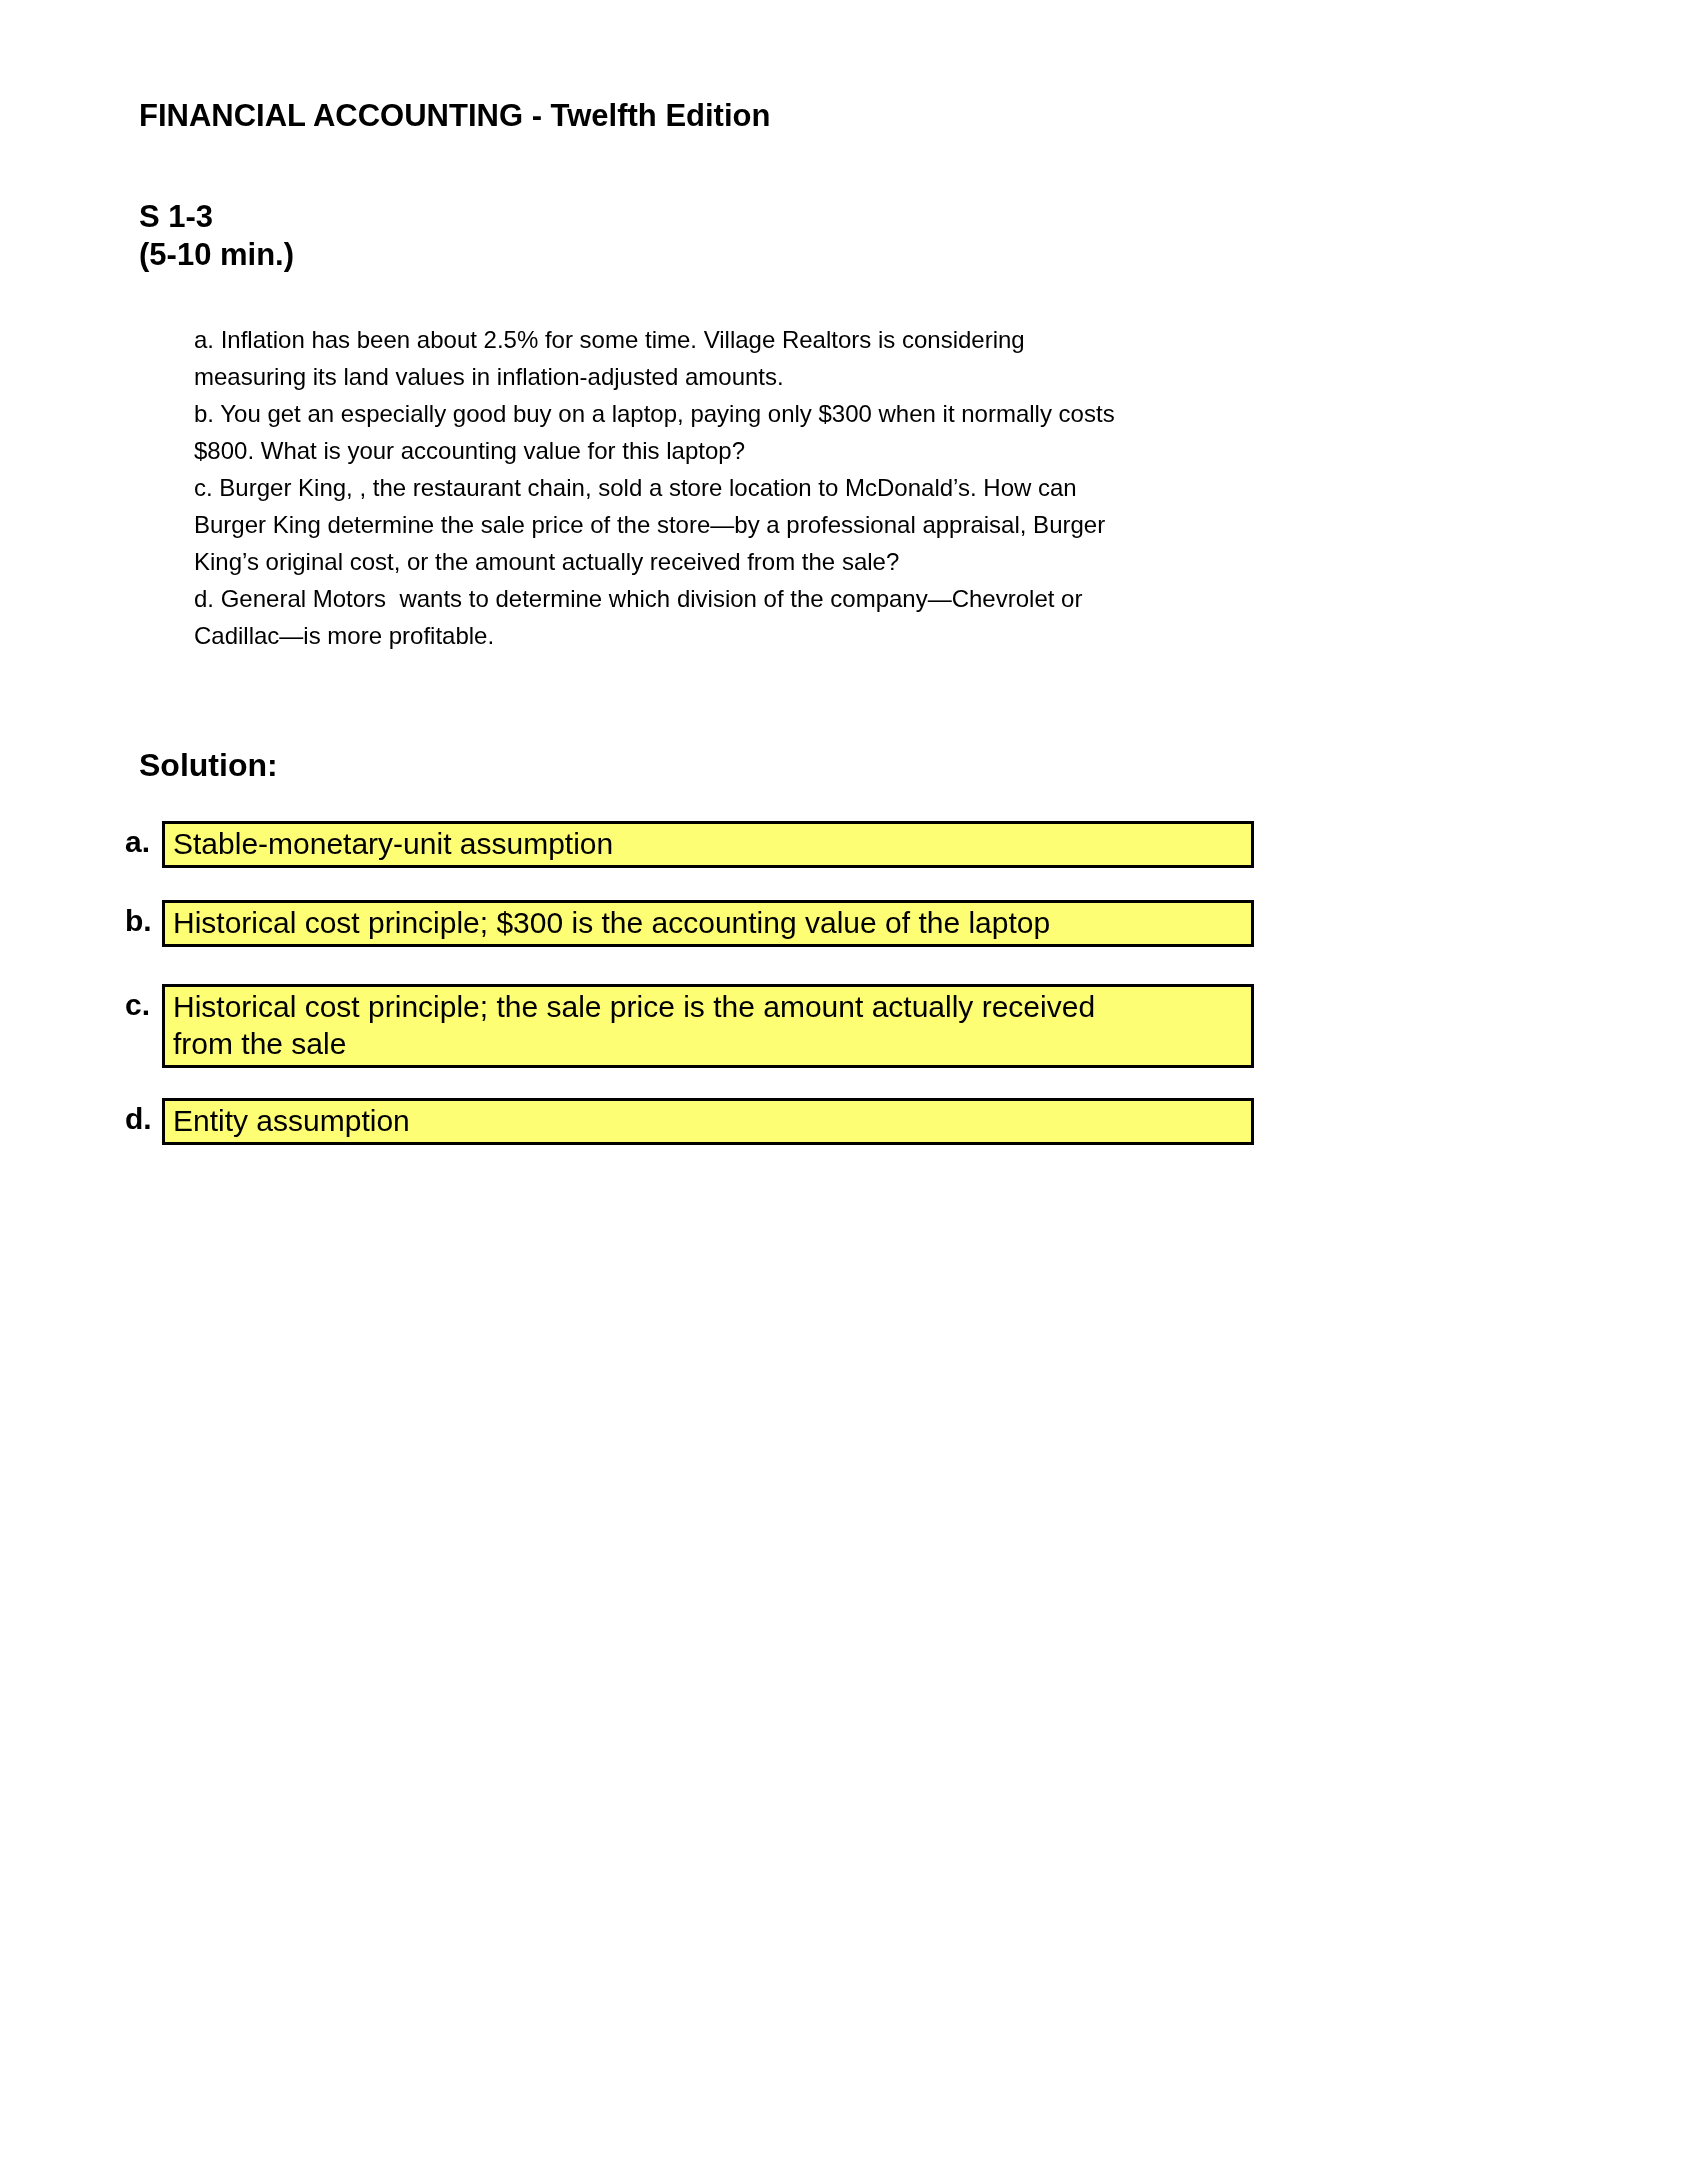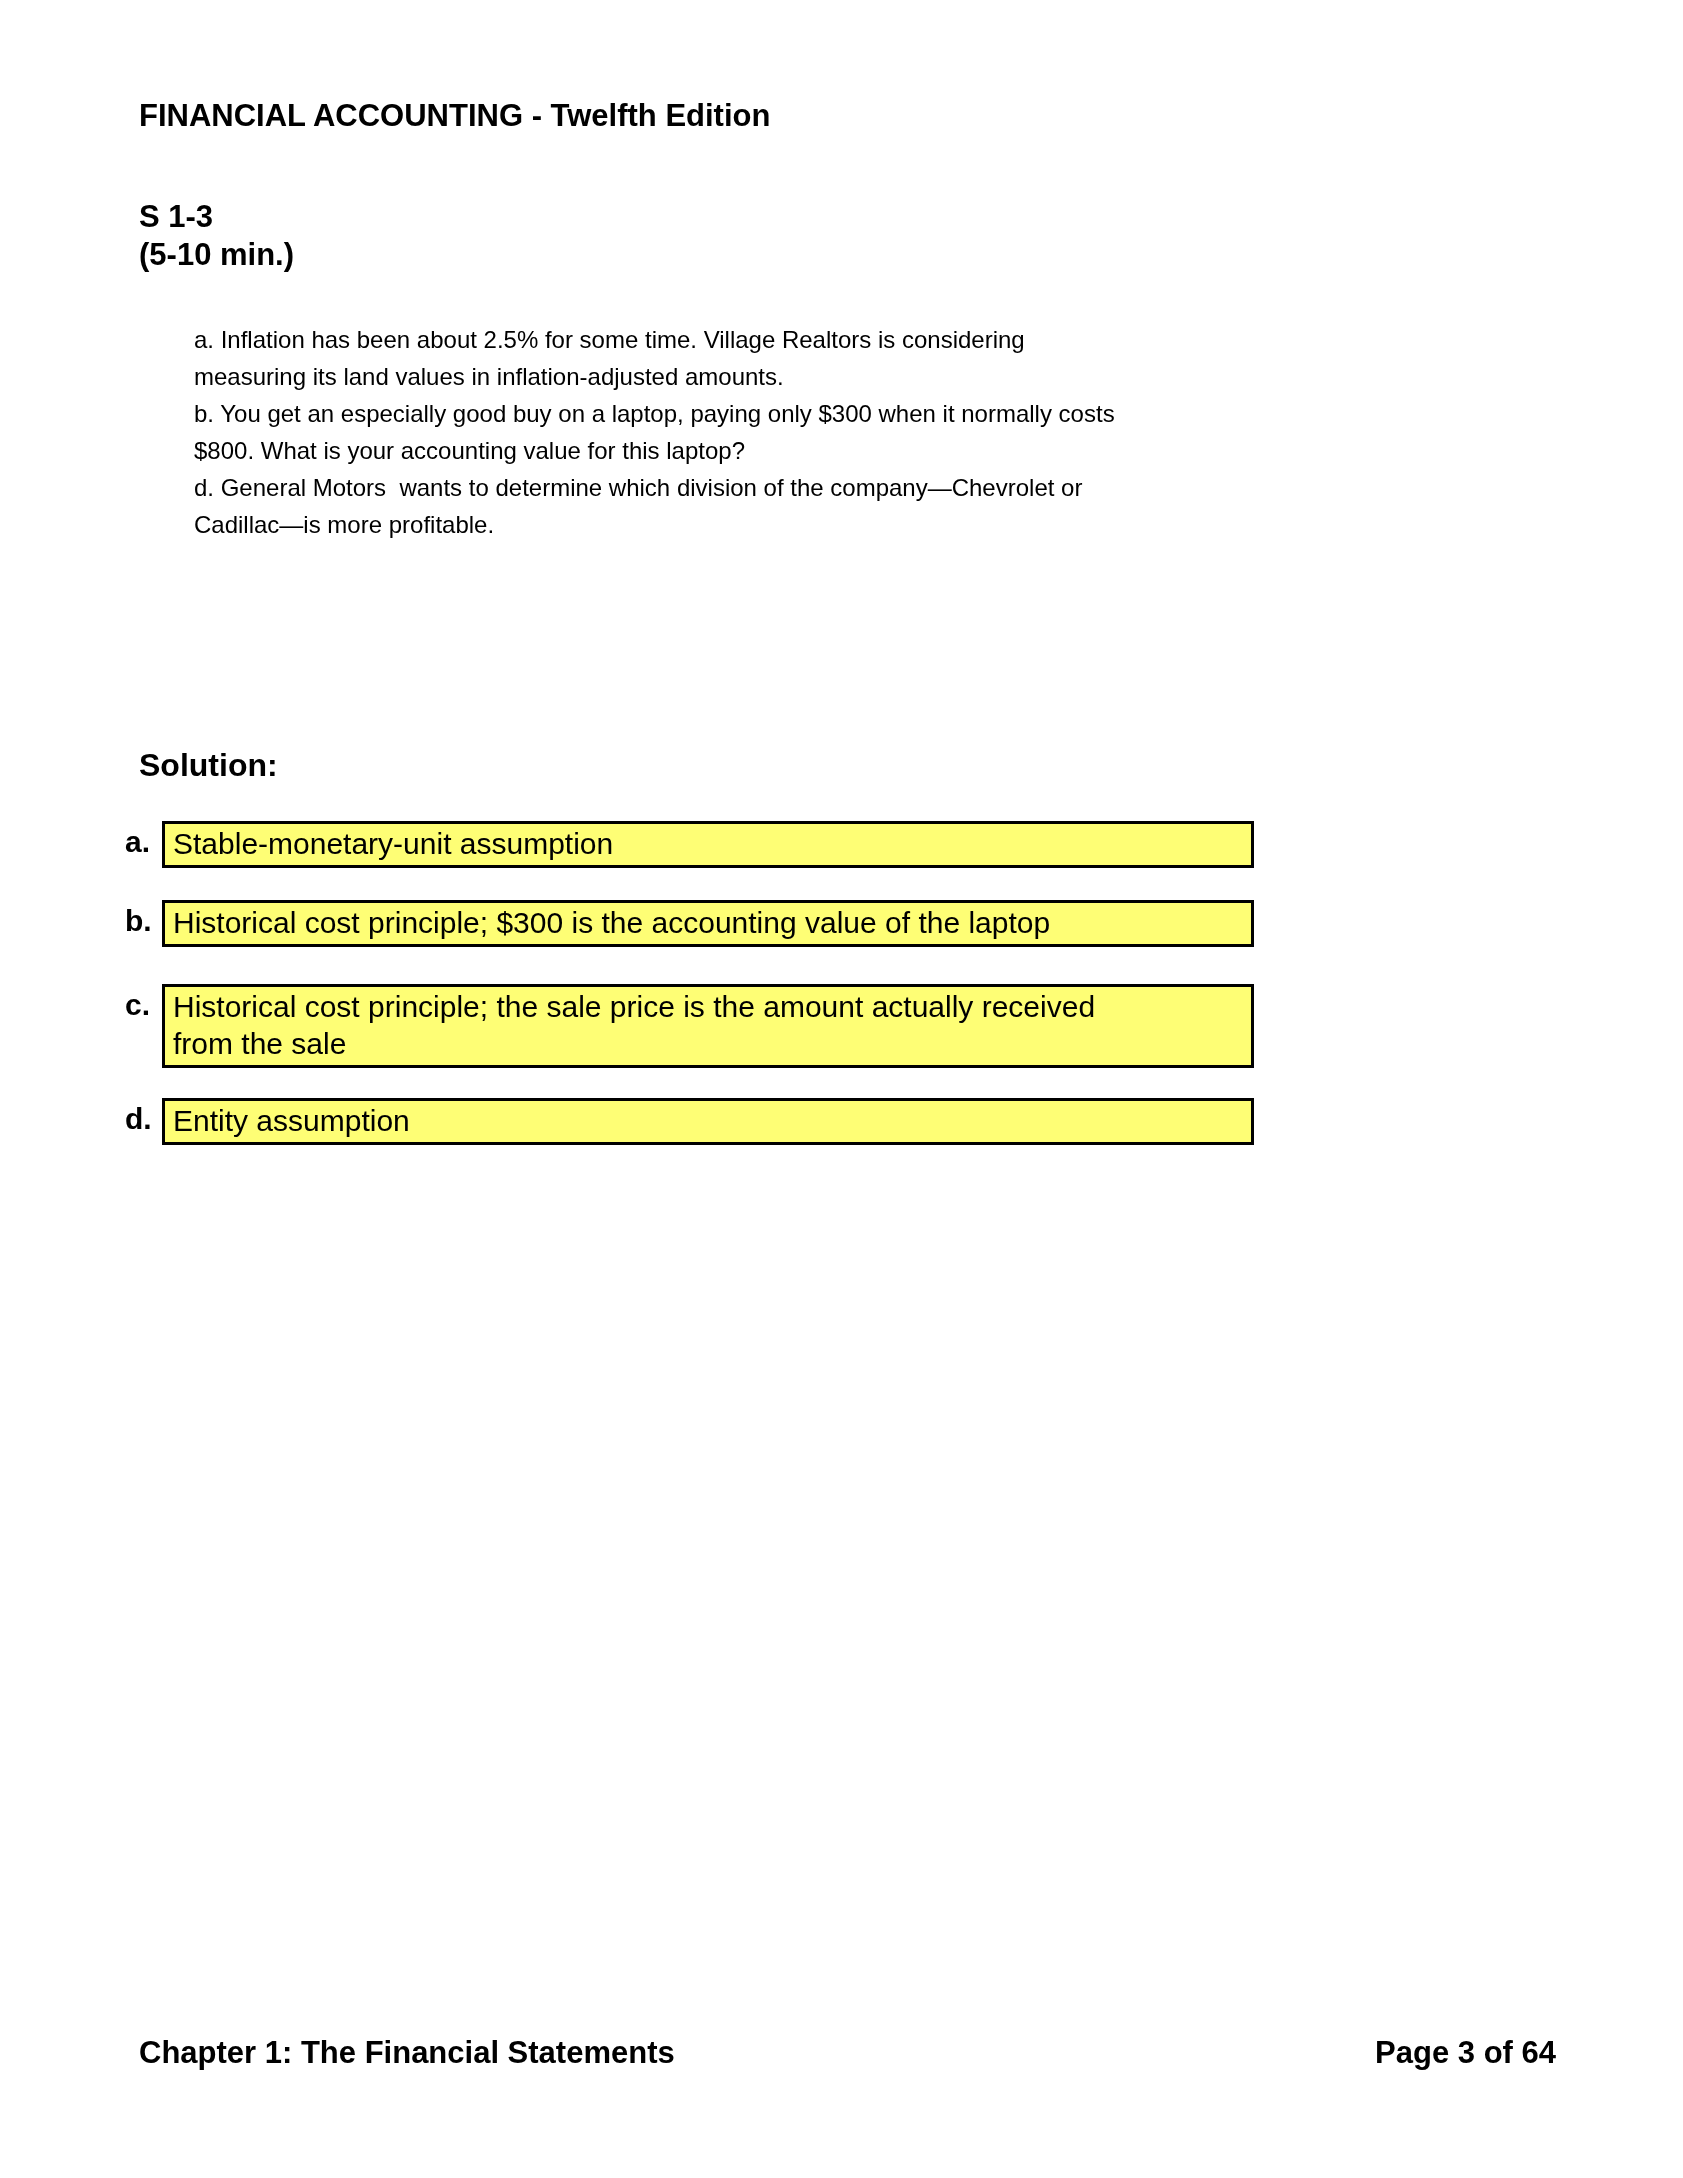--- a/index.html
+++ b/index.html
@@ -97,20 +97,23 @@
   <div class="exercise-id">
     <div>S 1-3</div>
     <div>(5-10 min.)</div>
   </div>
 
   <div class="problem">
     <div class="problem-item">a. Inflation has been about 2.5% for some time. Village Realtors is considering
 measuring its land values in inflation-adjusted amounts.</div>
     <div class="problem-item">b. You get an especially good buy on a laptop, paying only $300 when it normally costs
 $800. What is your accounting value for this laptop?</div>
+    <div class="problem-item">c. Burger King, , the restaurant chain, sold a store location to McDonald’s. How can
+Burger King determine the sale price of the store—by a professional appraisal, Burger
+King’s original cost, or the amount actually received from the sale?</div>
     <div class="problem-item">d. General Motors  wants to determine which division of the company—Chevrolet or
 Cadillac—is more profitable.</div>
   </div>
 
   <div class="solution-heading">Solution:</div>
 
   <div class="answers">
     <div class="answer-row row-a">
       <div class="answer-label">a.</div>
       <div class="answer-box">Stable-monetary-unit assumption</div>
@@ -123,19 +126,15 @@
       <div class="answer-label">c.</div>
       <div class="answer-box">Historical cost principle; the sale price is the amount actually received
 from the sale</div>
     </div>
     <div class="answer-row row-d">
       <div class="answer-label">d.</div>
       <div class="answer-box">Entity assumption</div>
     </div>
   </div>
 
-  <div class="footer">
-    <div>Chapter 1: The Financial Statements</div>
-    <div>Page 3 of 64</div>
-  </div>
 
 </div>
 
 
 </body></html>

